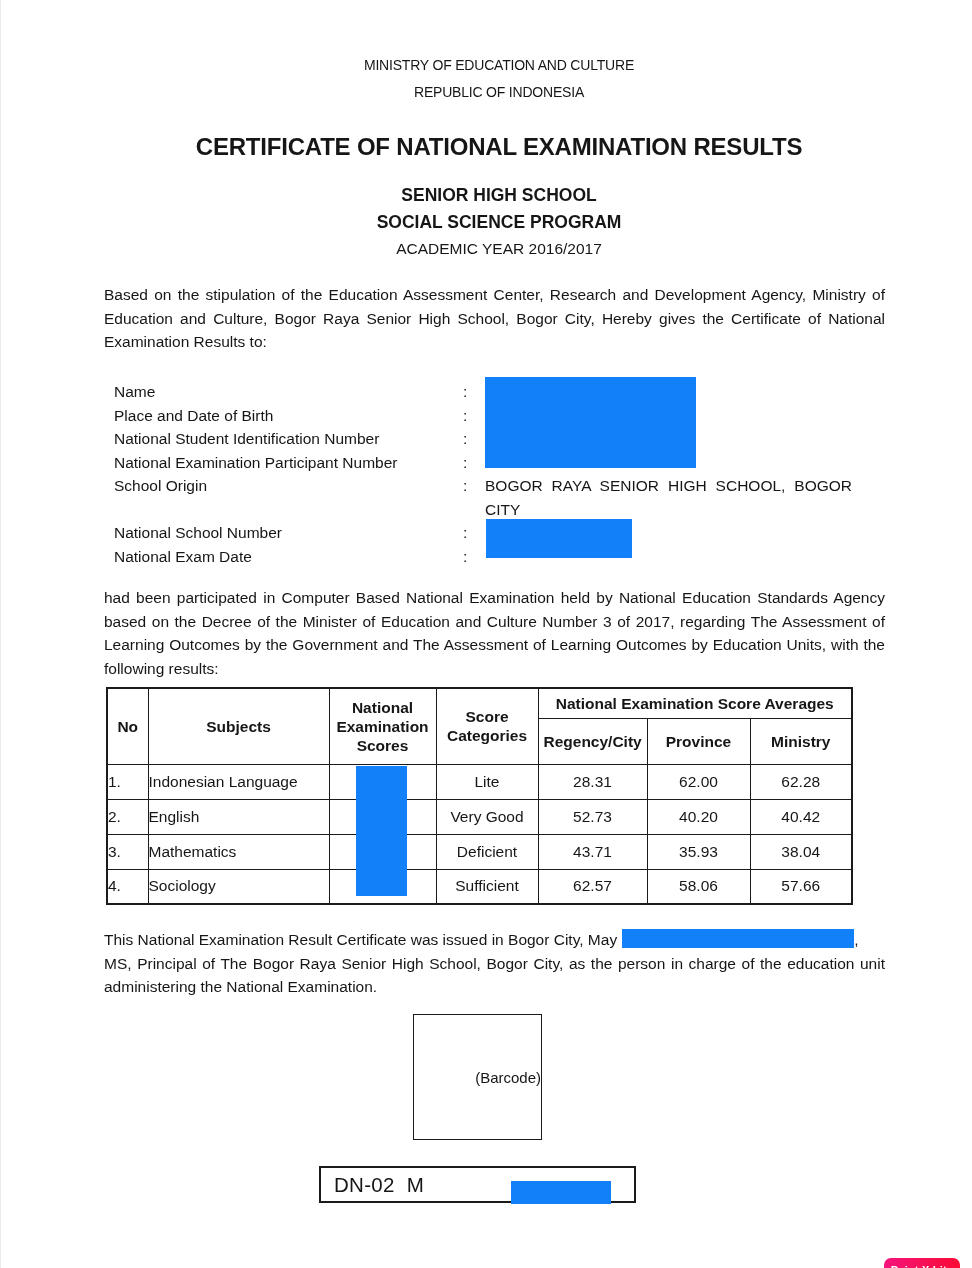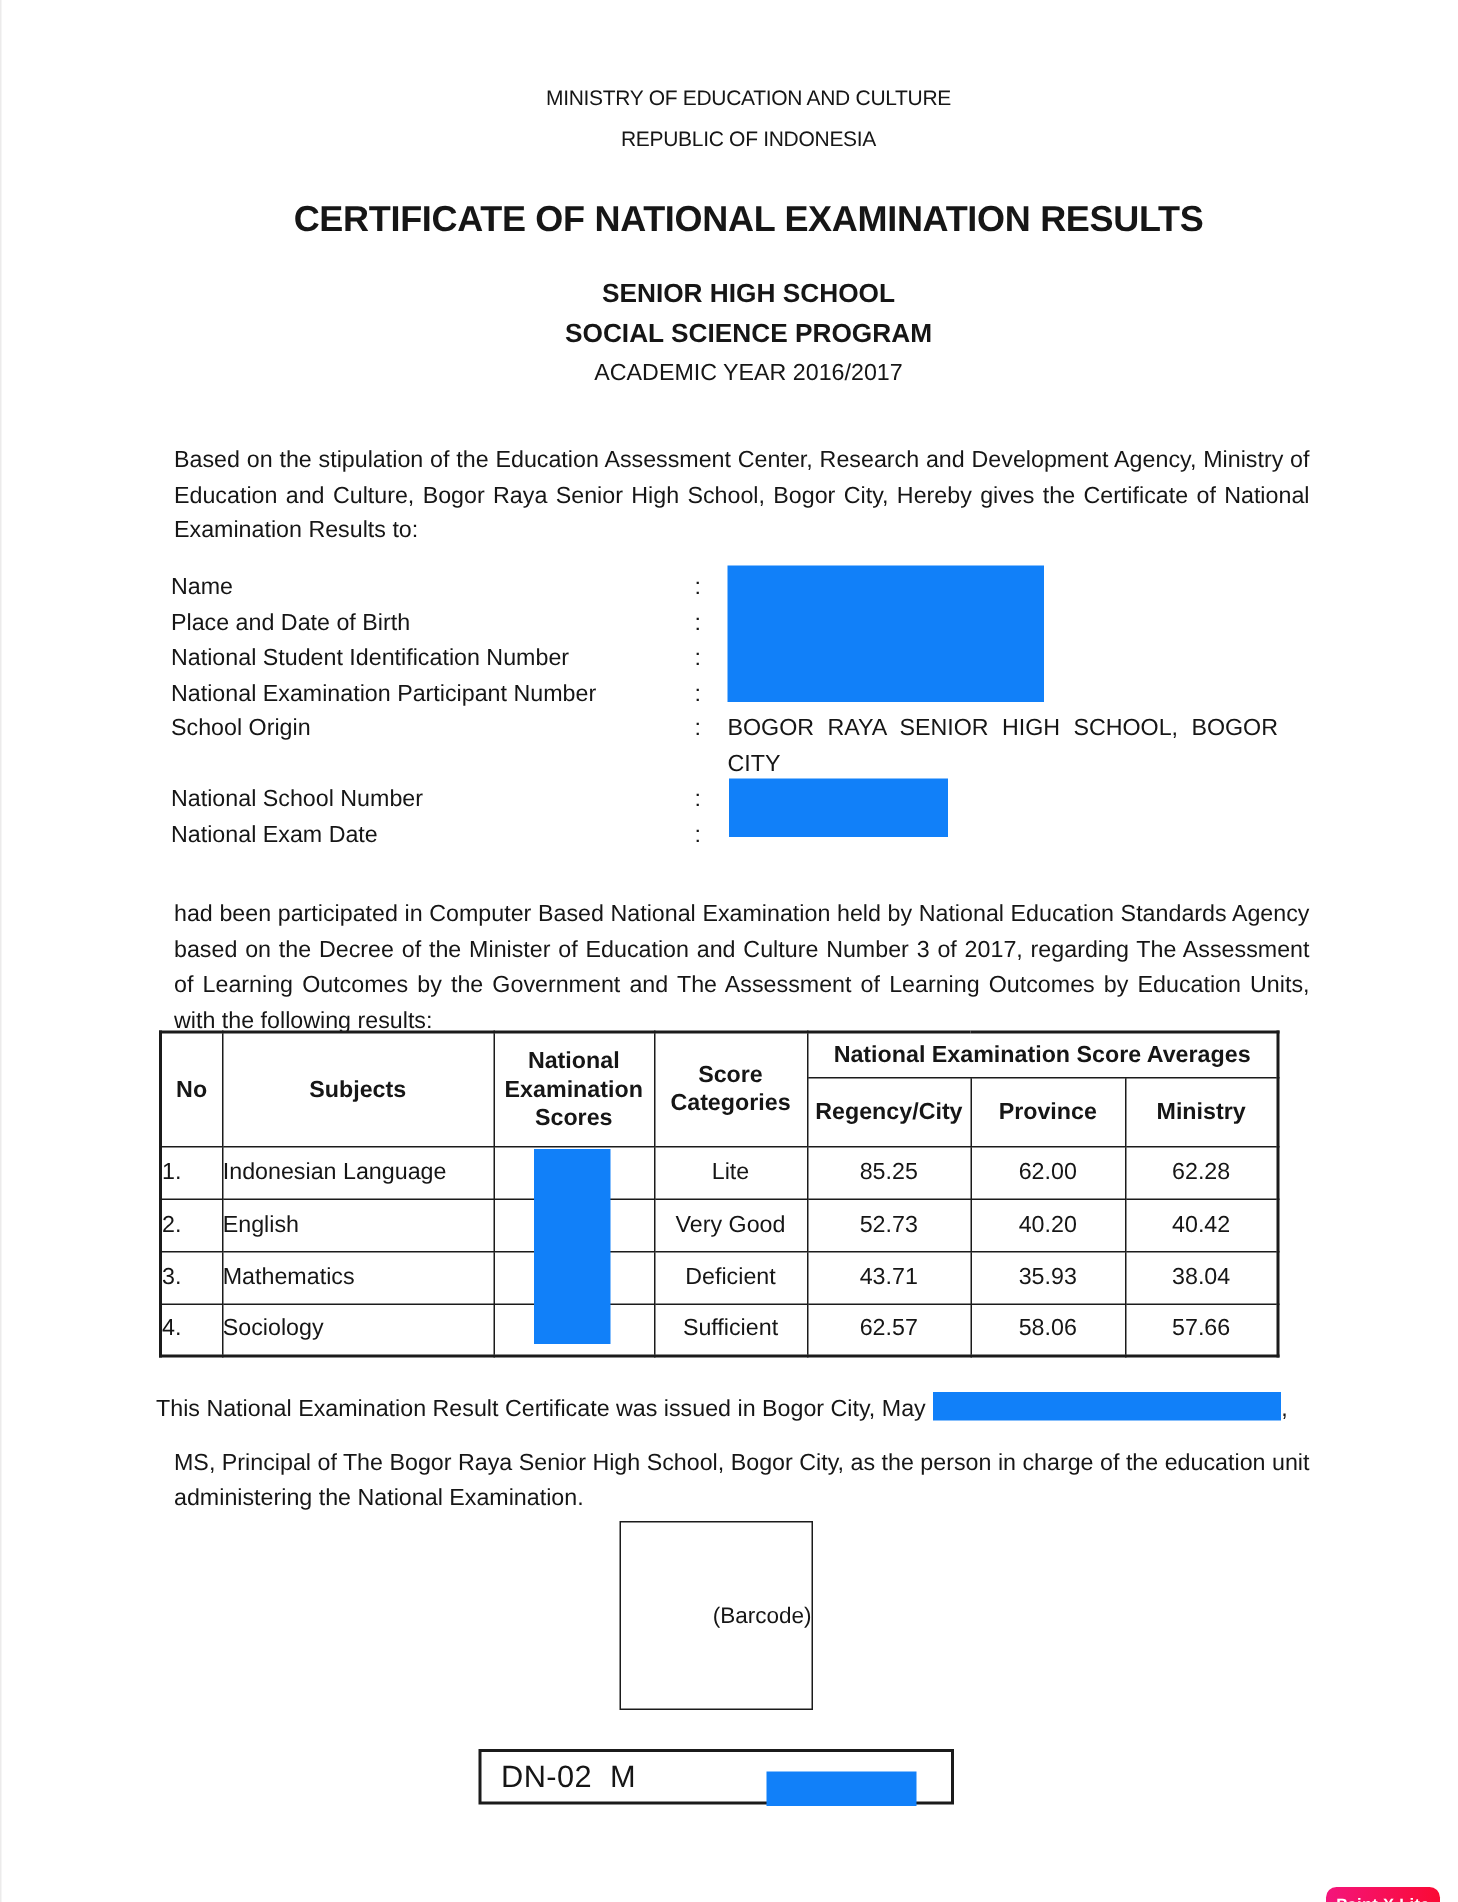--- a/index.html
+++ b/index.html
@@ -21,21 +21,21 @@
   .doc-title { font-size: 24px; font-weight: bold; letter-spacing: -0.2px; }
   .subtitle-bold { font-size: 17.5px; font-weight: bold; }
   .subtitle-reg { font-size: 15.5px; }
 
   
   .para {
     left: 103px; width: 781px;
     font-size: 15.5px; line-height: 23.5px;
     text-align: justify;
   }
-  .para p { margin: 12px; }
+  .para p { margin: 0; }
 
   
   .fields { left: 113px; top: 380px; width: 771px; font-size: 15.5px; line-height: 23.5px; }
   .field-row { display: flex; align-items: flex-start; }
   .field-label { width: 349px; flex: 0 0 349px; }
   .field-colon { width: 22px; flex: 0 0 22px; }
   .field-value { width: 367px; text-align: justify; }
 
   
   .redact { background: #1180F9; z-index: 3; }
@@ -178,21 +178,21 @@
       <tr class="hdr-sub">
         <th>Regency/City</th>
         <th>Province</th>
         <th>Ministry</th>
       </tr>
       <tr class="body-row">
         <td class="cell-no">1.</td>
         <td class="cell-subject">Indonesian Language</td>
         <td class="cell-center"></td>
         <td class="cell-center">Lite</td>
-        <td class="cell-center">85.25</td>
+        <td class="cell-center">28.31</td>
         <td class="cell-center">62.00</td>
         <td class="cell-center">62.28</td>
       </tr>
       <tr class="body-row">
         <td class="cell-no">2.</td>
         <td class="cell-subject">English</td>
         <td class="cell-center"></td>
         <td class="cell-center">Very Good</td>
         <td class="cell-center">52.73</td>
         <td class="cell-center">40.20</td>

